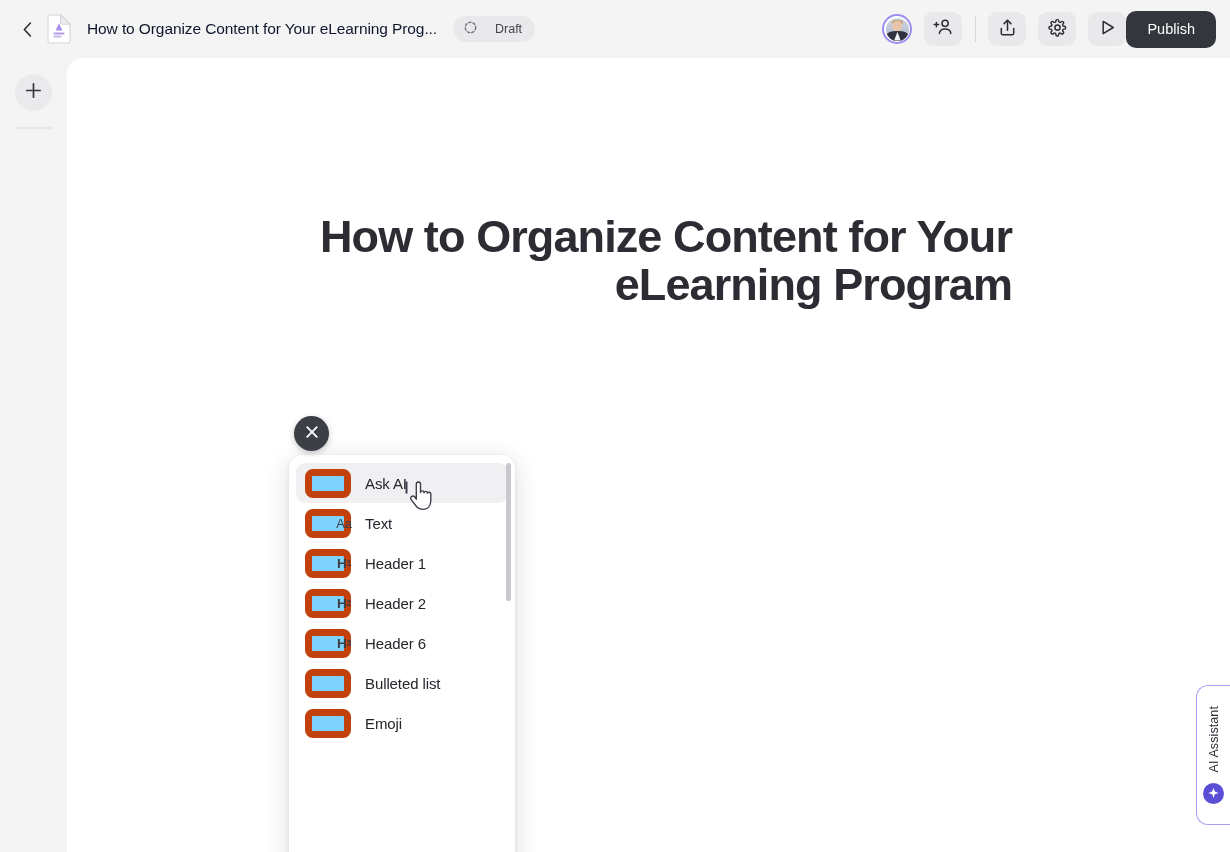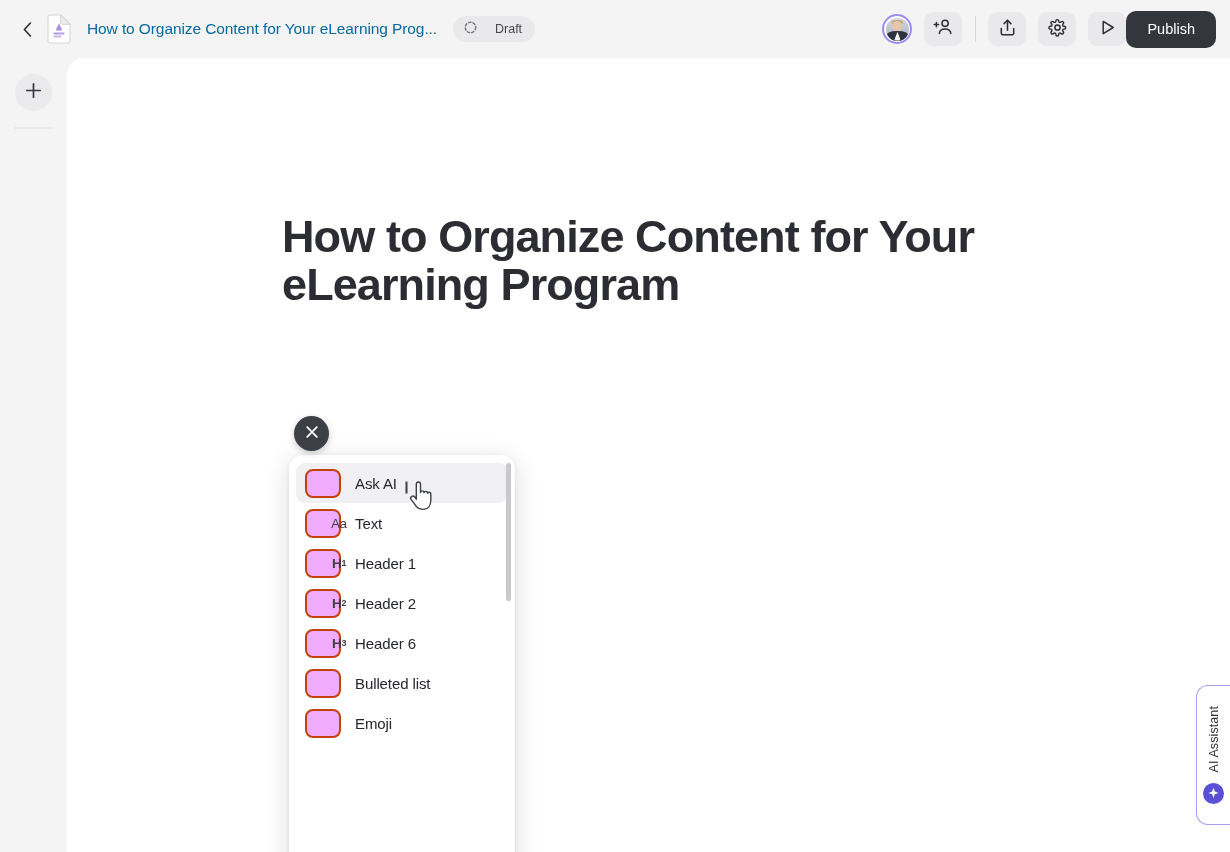--- a/index.html
+++ b/index.html
@@ -43,21 +43,21 @@
   .doc-icon {
     width: 26px; height: 32px;
     margin-left: 6px;
     flex: 0 0 auto;
     display: flex; align-items: center; justify-content: center;
   }
 
   .doc-title {
     margin-left: 15px;
     font-size: 15.5px;
-    color: #0369a1;
+    color: #0f172a;
     letter-spacing: -0.1px;
     white-space: nowrap;
     flex: 0 0 auto;
     cursor: text;
   }
 
   .draft-badge {
     margin-left: 16px;
     height: 26px;
     display: flex;
@@ -182,20 +182,21 @@
 
   
   .canvas {
     position: absolute;
     top: 58px; left: 67px;
     width: 1163px;
     height: 794px;
     background: #ffffff;
     border-top-left-radius: 16px;
     overflow: hidden;
+    text-align: right;
   }
 
   .page-title {
     position: absolute;
     left: 215px;
     top: 155px;
     width: 730px;
     font-size: 45px;
     line-height: 1.07;
     font-weight: bold;
@@ -242,23 +243,23 @@
     height: 40px;
     margin-bottom: 0;
     padding-left: 9px;
     border-radius: 9px;
     cursor: pointer;
   }
   .menu-item.active { background: #f0f0f2; }
   .menu-icon {
     width: 29px; height: 29px;
     flex: 0 0 auto;
-    border: 2px solid #c2410c;
+    border: 7px solid #c2410c;
     border-radius: 8px;
-    background: #f0abfc;
+    background: #7dd3fc;
     display: flex; align-items: center; justify-content: center;
     font-size: 12px;
     color: #3a3d44;
     padding-left: 32px;
   }
   .menu-label {
     font-size: 15px;
     color: #24262b;
     letter-spacing: -0.1px;
     white-space: nowrap;

